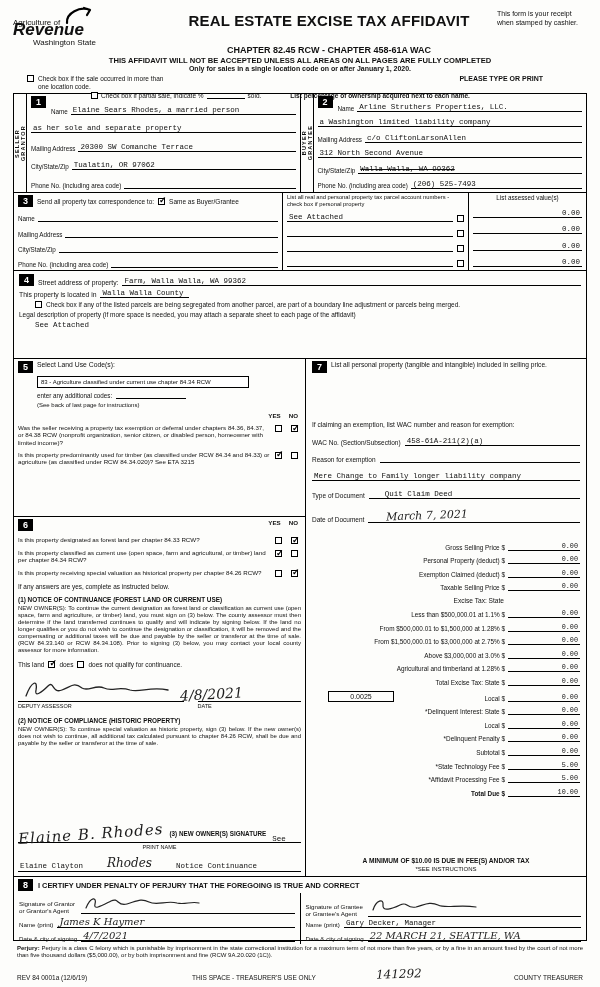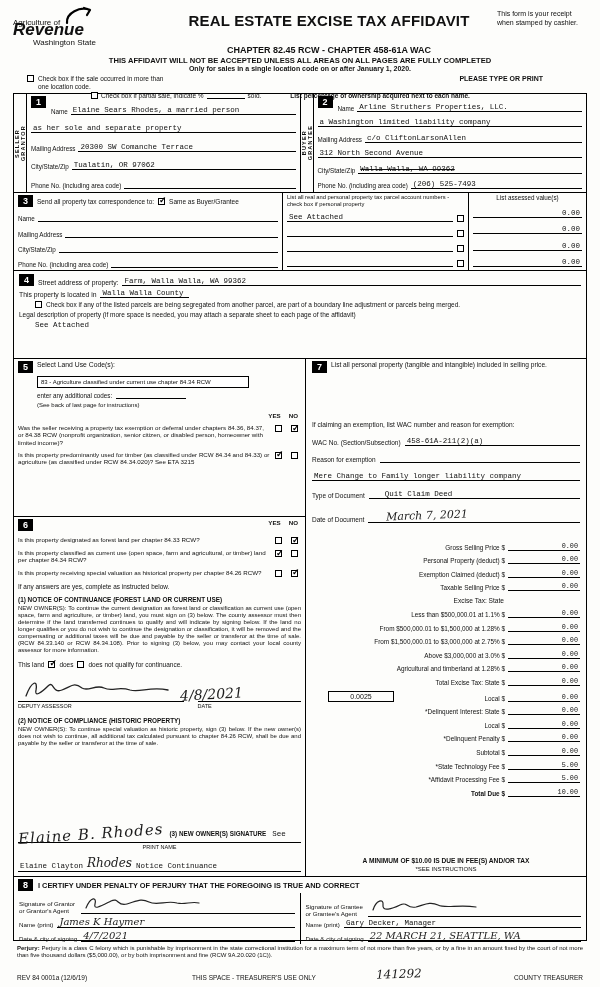--- a/index.html
+++ b/index.html
@@ -80,24 +80,24 @@
   .cont-row{display:flex;align-items:center;gap:4px;font-size:6.5px;margin-top:7px;}
   .dep-sig-row{display:flex;align-items:flex-end;gap:8px;margin-top:10px;margin-bottom:-7px;padding-left:4px;}
   .date-hand{font-size:14px;transform:rotate(-3deg);}
   .dep-lines{display:flex;gap:14px;margin-top:6px;}
   .dep-col{border-top:1px solid #000;font-size:5.5px;padding-top:1px;}
   .dep-col.a{flex:1.6;}
   .dep-col.b{flex:1;}
   .owner-sig-row{display:flex;align-items:flex-end;gap:6px;margin-top:auto;margin-bottom:-4px;}
   .owner-hand{font-size:15px;transform:rotate(-4deg);letter-spacing:1px;}
   .sig3-title{font-size:6.3px;font-weight:bold;padding-bottom:6px;}
-  .see-typed{padding-bottom:5px;}
+  .see-typed{}
   .owner-line{border-bottom:1px solid #000;height:4px;}
   .print-label{font-size:5.5px;text-align:center;margin-top:1px;}
-  .print-row{display:flex;align-items:flex-end;gap:4px;border-bottom:1px solid #000;margin-top:6px;padding:0 2px 1px 2px;}
+  .print-row{display:flex;align-items:flex-end;gap:24px;border-bottom:1px solid #000;margin-top:6px;padding:0 2px 1px 2px;}
   .print-row .hand{font-size:12px;}
   
   .pp-blank{height:34px;}
   .exm-label{font-size:6.6px;margin-top:14px;}
   .f-row{display:flex;align-items:flex-end;gap:4px;font-size:6.5px;margin-top:9px;}
   .f-line{flex:1;border-bottom:1px solid #000;display:flex;align-items:flex-end;padding:0 2px;min-height:8px;}
   .docdate-hand{font-size:11px;transform:rotate(-2deg);margin-left:16px;}
   .fin-wrap{margin-top:14px;}
   .fin-row{display:flex;justify-content:flex-end;align-items:flex-end;margin-top:4.6px;}
   .fin-label{font-size:6.4px;text-align:right;white-space:nowrap;}

